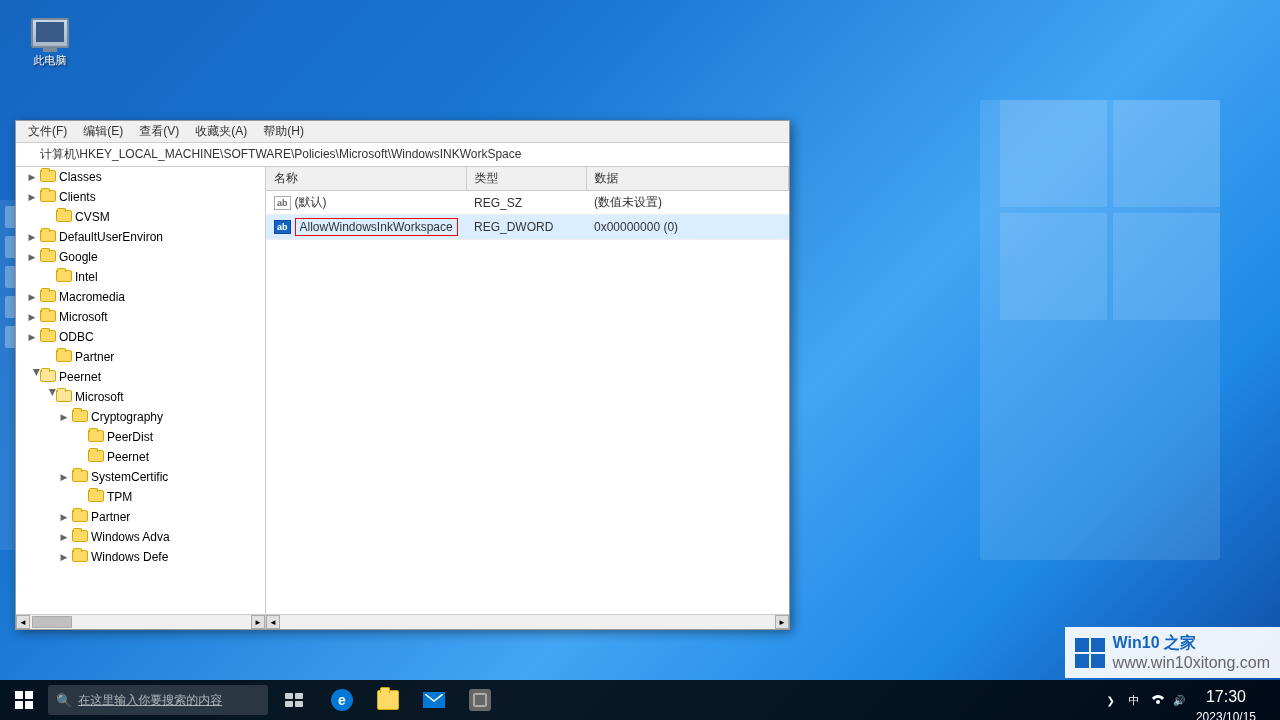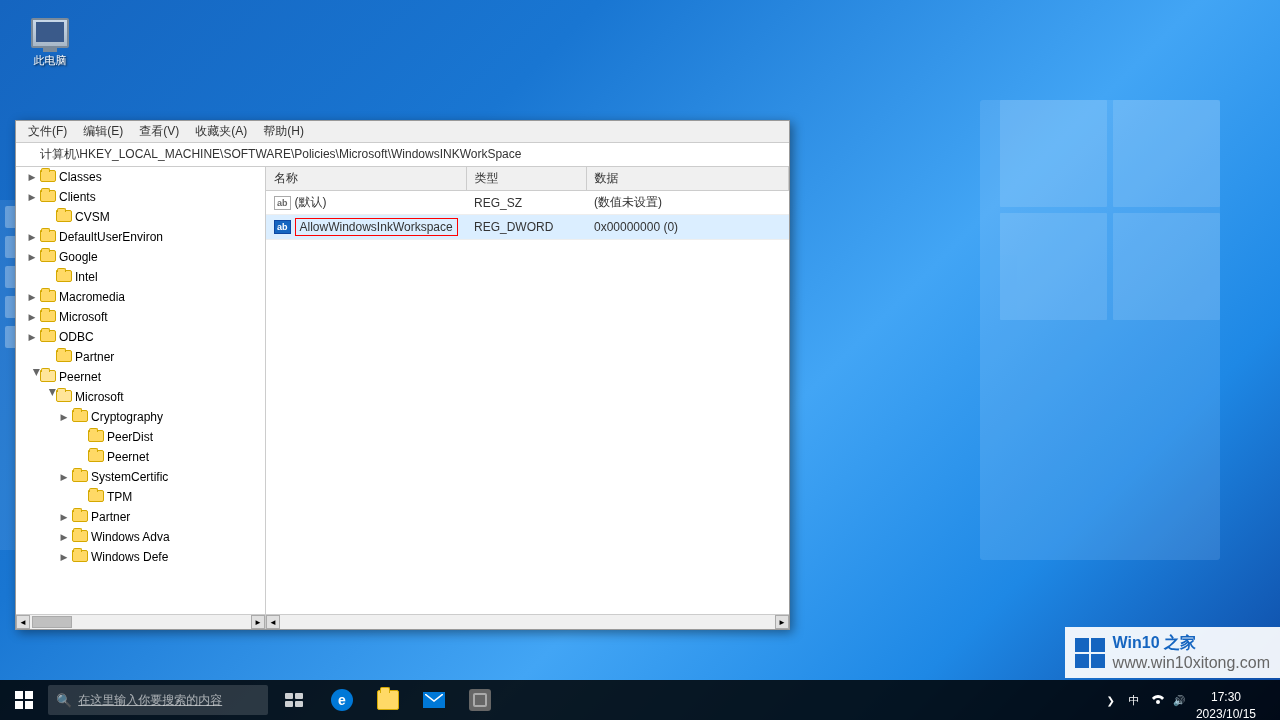--- a/index.html
+++ b/index.html
@@ -760,20 +760,20 @@
       <div style="width:14px;height:14px;color:white;font-size:10px;display:flex;align-items:center;">❯</div>
       <div style="color:white;font-size:11px;padding:2px 4px;cursor:pointer;">中</div>
       <div style="color:white;font-size:10px;padding:2px 4px;cursor:pointer;">
         <svg width="14" height="14" viewBox="0 0 14 14" fill="white">
             <path d="M7 3 C3 3 1 6 1 6 L3 8 C3 8 4 6 7 6 C10 6 11 8 11 8 L13 6 C13 6 11 3 7 3Z"></path>
             <circle cx="7" cy="10" r="2"></circle>
           </svg>
       </div>
       <div style="color:white;font-size:10px;cursor:pointer;">🔊</div>
       <div class="systray-time">
-        <div style="font-size:12px;margin-top:12px;">17:30</div>
+        <div style="font-size:16px;margin-top:12px;">17:30</div>
         <div style="font-size:12px;">2023/10/15</div>
       </div>
       <div style="width:6px;height:40px;cursor:pointer;"></div>
     </div>
   </div>
 
 </div>
 
 </body></html>

